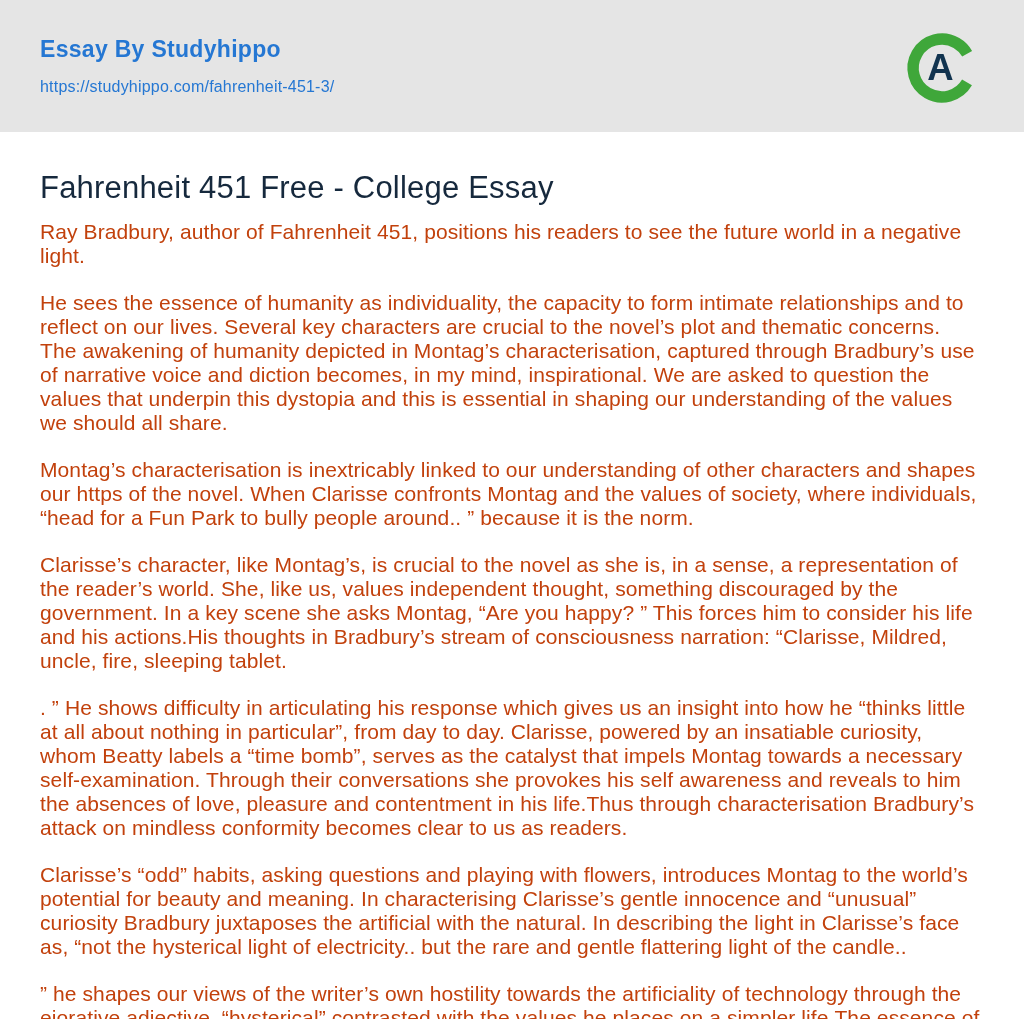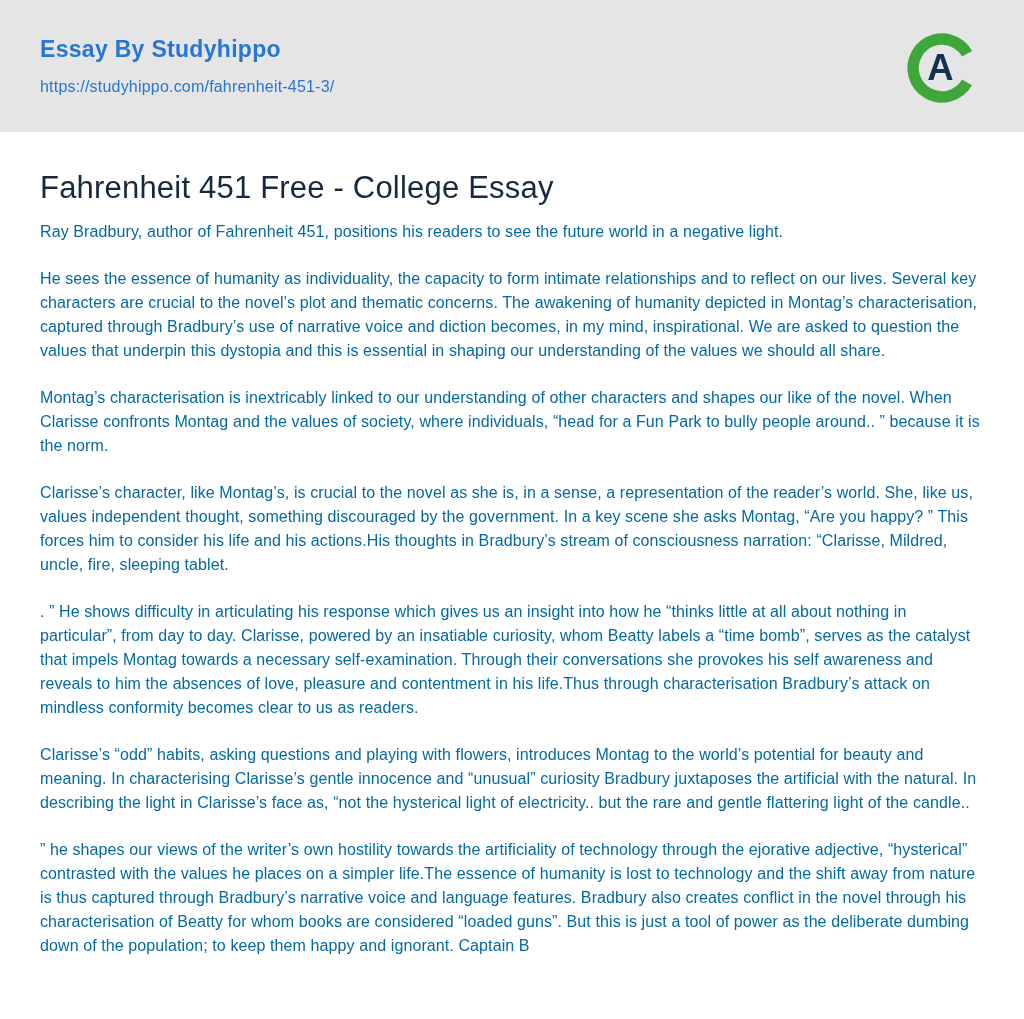--- a/index.html
+++ b/index.html
@@ -42,23 +42,23 @@
   
   .article { padding: 22px 42px 40px 40px; }
   .article-title {
     color: #16293d;
     font-size: 31px;
     font-weight: 400;
     letter-spacing: 0.2px;
     margin: 16px 0 14px 0;
   }
   .essay p {
-    font-size: 16px;
+    font-size: 21px;
     line-height: 24px;
-    color: #0369a1;
+    color: #c2410c;
     margin-bottom: 23px;
     letter-spacing: 0.1px;
   }
 </style>
 </head>
 <body>
 
 <div class="page">
 
   <header class="site-header">
@@ -73,21 +73,21 @@
       </svg>
     </div>
   </header>
 
   <main class="article">
     <h1 class="article-title">Fahrenheit 451 Free - College Essay</h1>
 
     <div class="essay">
       <p>Ray Bradbury, author of Fahrenheit 451, positions his readers to see the future world in a negative light.</p>
       <p>He sees the essence of humanity as individuality, the capacity to form intimate relationships and to reflect on our lives. Several key characters are crucial to the novel’s plot and thematic concerns. The awakening of humanity depicted in Montag’s characterisation, captured through Bradbury’s use of narrative voice and diction becomes, in my mind, inspirational. We are asked to question the values that underpin this dystopia and this is essential in shaping our understanding of the values we should all share.</p>
-      <p>Montag’s characterisation is inextricably linked to our understanding of other characters and shapes our like of the novel. When Clarisse confronts Montag and the values of society, where individuals, “head for a Fun Park to bully people around.. ” because it is the norm.</p>
+      <p>Montag’s characterisation is inextricably linked to our understanding of other characters and shapes our https of the novel. When Clarisse confronts Montag and the values of society, where individuals, “head for a Fun Park to bully people around.. ” because it is the norm.</p>
       <p>Clarisse’s character, like Montag’s, is crucial to the novel as she is, in a sense, a representation of the reader’s world. She, like us, values independent thought, something discouraged by the government. In a key scene she asks Montag, “Are you happy? ” This forces him to consider his life and his actions.His thoughts in Bradbury’s stream of consciousness narration: “Clarisse, Mildred, uncle, fire, sleeping tablet.</p>
       <p>. ” He shows difficulty in articulating his response which gives us an insight into how he “thinks little at all about nothing in particular”, from day to day. Clarisse, powered by an insatiable curiosity, whom Beatty labels a “time bomb”, serves as the catalyst that impels Montag towards a necessary self-examination. Through their conversations she provokes his self awareness and reveals to him the absences of love, pleasure and contentment in his life.Thus through characterisation Bradbury’s attack on mindless conformity becomes clear to us as readers.</p>
       <p>Clarisse’s “odd” habits, asking questions and playing with flowers, introduces Montag to the world’s potential for beauty and meaning. In characterising Clarisse’s gentle innocence and “unusual” curiosity Bradbury juxtaposes the artificial with the natural. In describing the light in Clarisse’s face as, “not the hysterical light of electricity.. but the rare and gentle flattering light of the candle..</p>
       <p>” he shapes our views of the writer’s own hostility towards the artificiality of technology through the ejorative adjective, “hysterical” contrasted with the values he places on a simpler life.The essence of humanity is lost to technology and the shift away from nature is thus captured through Bradbury’s narrative voice and language features. Bradbury also creates conflict in the novel through his characterisation of Beatty for whom books are considered “loaded guns”. But this is just a tool of power as the deliberate dumbing down of the population; to keep them happy and ignorant. Captain B</p>
     </div>
   </main>
 
 </div>
 
 </body></html>

